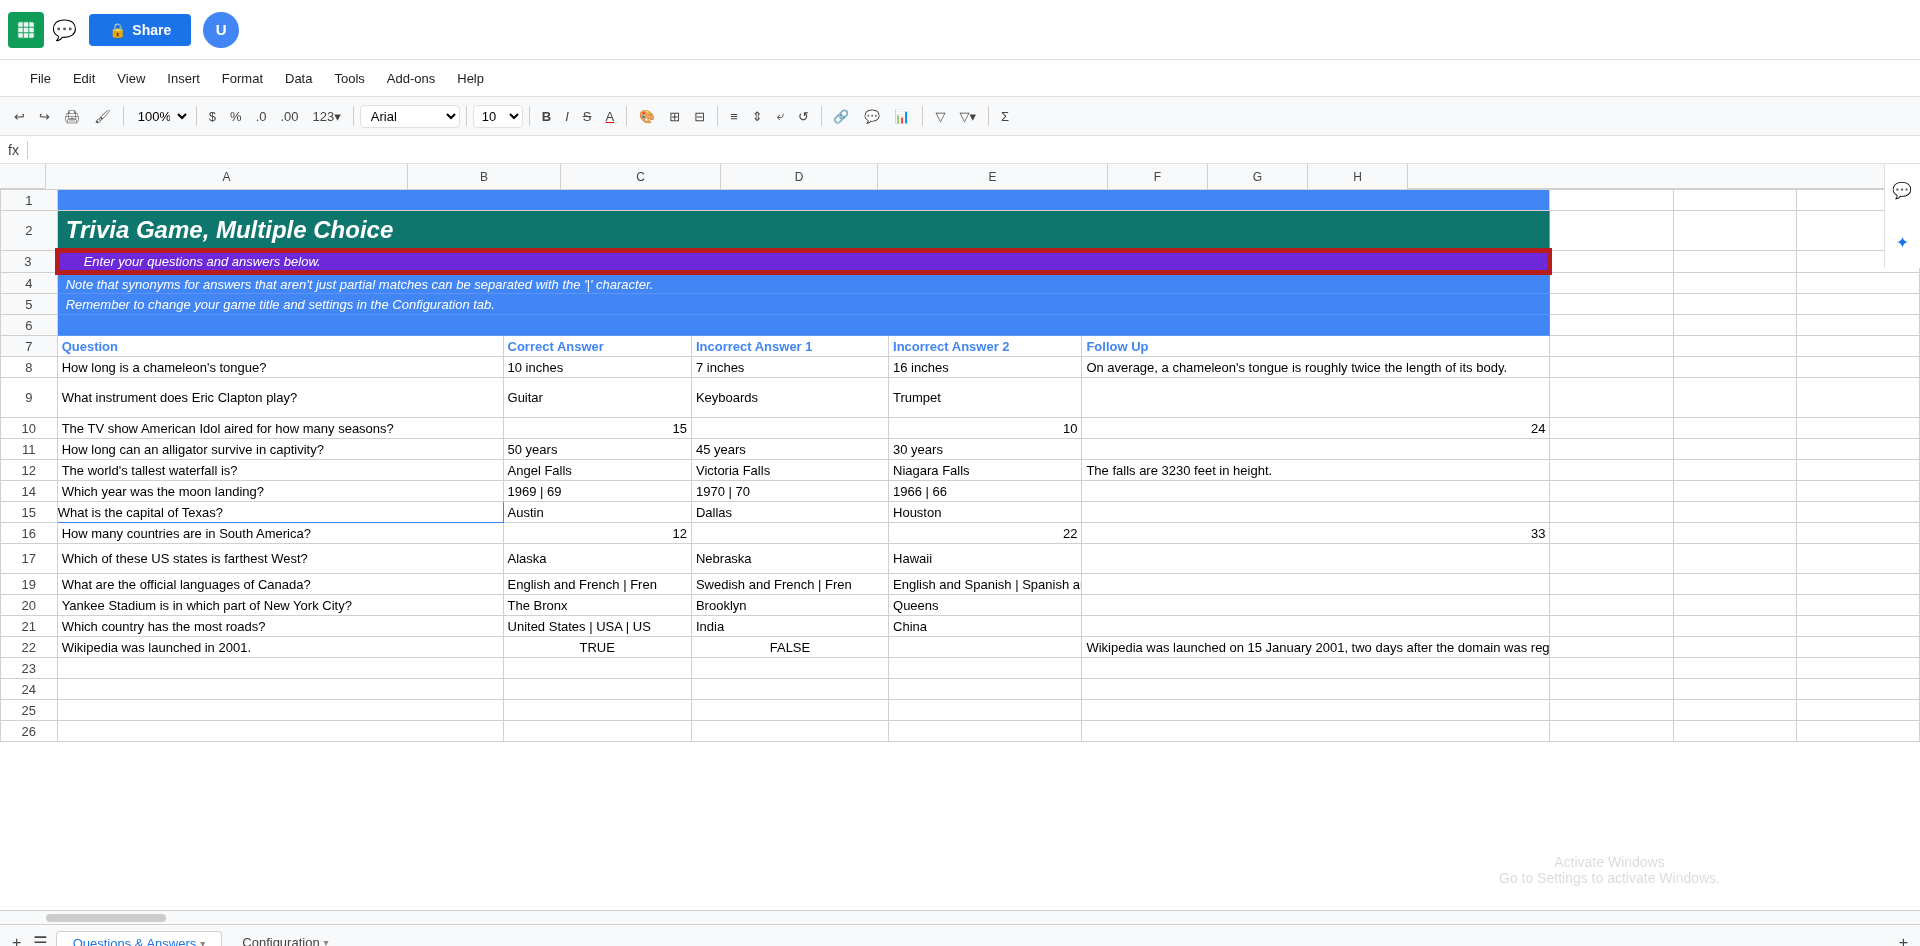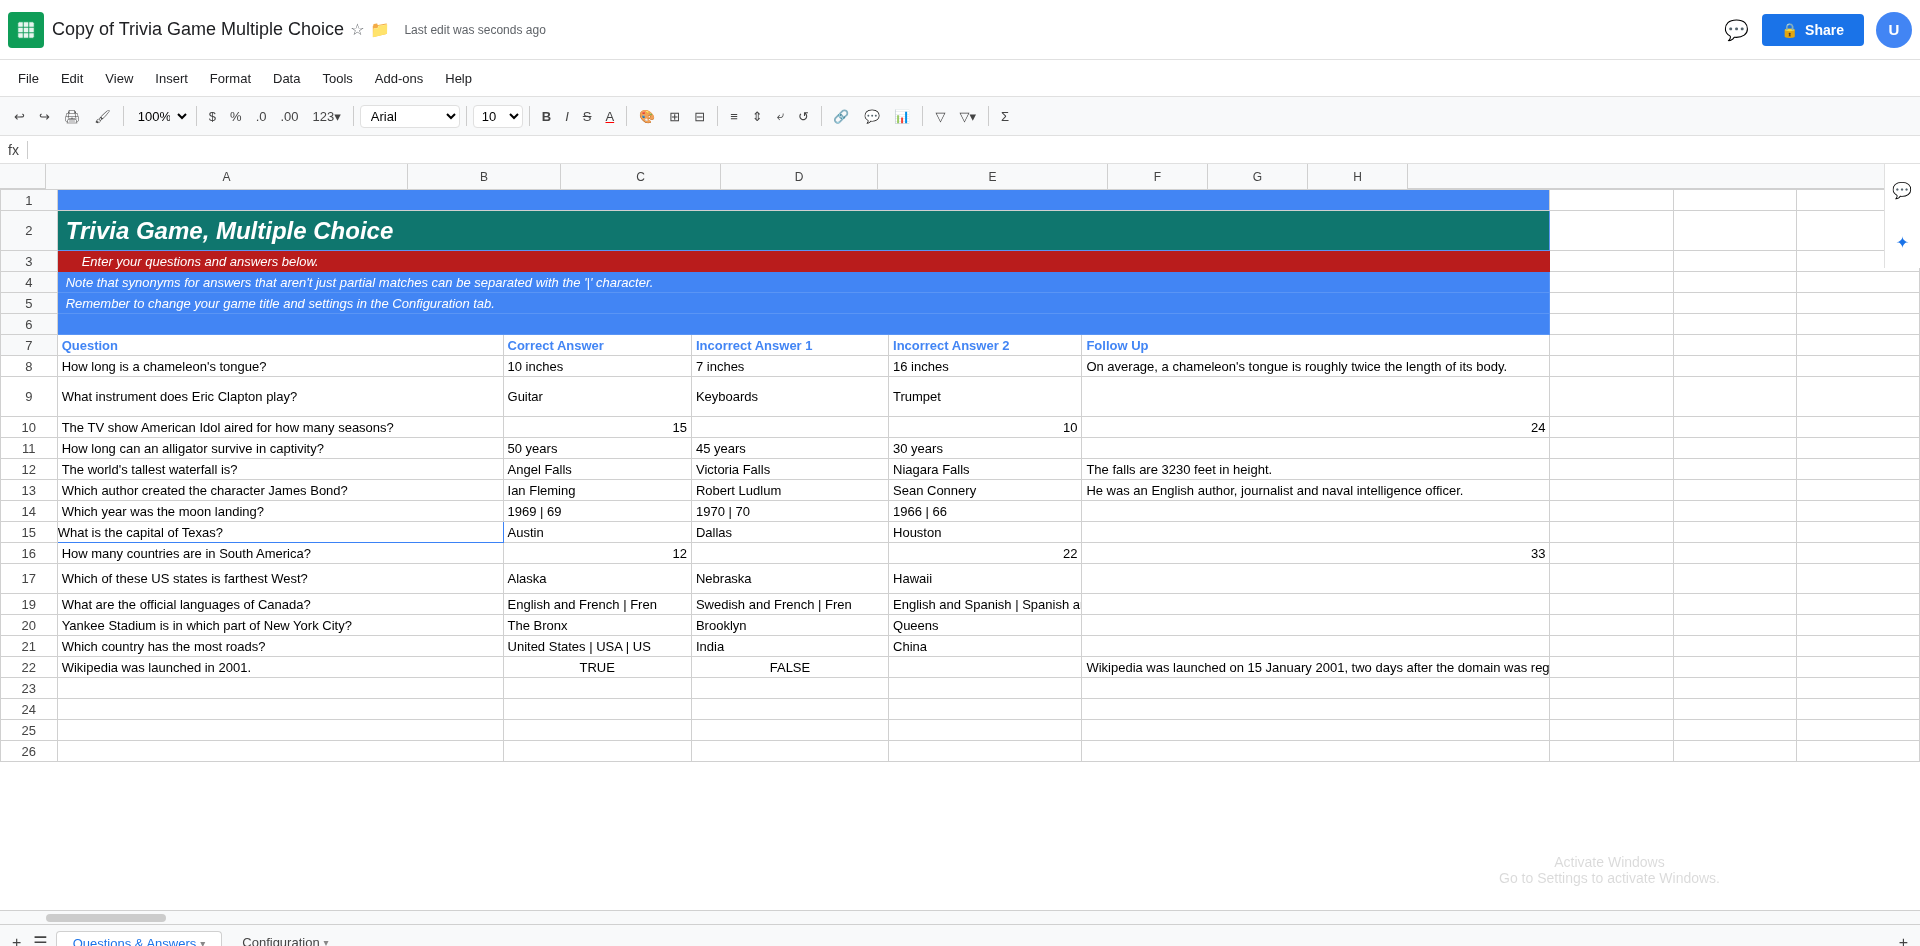--- a/index.html
+++ b/index.html
@@ -38,20 +38,21 @@
     #avatar { width: 36px; height: 36px; border-radius: 50%; background: #4285f4; color: #fff; display: flex; align-items: center; justify-content: center; font-weight: bold; font-size: 15px; }
 
     
     #menu-bar {
       display: flex;
       align-items: center;
       height: 36px;
       padding: 0 8px;
       background: #fff;
       gap: 2px;
+      margin-left: 12px;
     }
     .menu-item {
       padding: 4px 10px;
       font-size: 13px;
       color: #202124;
       cursor: pointer;
       border-radius: 4px;
     }
 
     
@@ -224,28 +225,20 @@
 <div id="top-bar">
   <div id="sheets-logo">
     <svg viewBox="0 0 24 24" fill="white">
       <rect x="3" y="3" width="18" height="18" rx="2" fill="white" opacity="0.9"></rect>
       <rect x="3" y="3" width="18" height="18" rx="2" fill="none" stroke="#0f9d58" stroke-width="1"></rect>
       <line x1="3" y1="9" x2="21" y2="9" stroke="#0f9d58" stroke-width="1"></line>
       <line x1="3" y1="15" x2="21" y2="15" stroke="#0f9d58" stroke-width="1"></line>
       <line x1="9" y1="3" x2="9" y2="21" stroke="#0f9d58" stroke-width="1"></line>
       <line x1="15" y1="3" x2="15" y2="21" stroke="#0f9d58" stroke-width="1"></line>
     </svg>
-  </div>
-  <div id="doc-title-area">
-    <div id="doc-title-row">
-      <span id="doc-title">Copy of Trivia Game Multiple Choice</span>
-      <span class="title-icon">☆</span>
-      <span class="title-icon">📁</span>
-      <span id="last-edit">Last edit was seconds ago</span>
-    </div>
   </div>
   <div id="right-toolbar">
     <button id="comment-btn">💬</button>
     <button id="share-btn">
       <span>🔒</span>
       <span>Share</span>
     </button>
     <div id="avatar">U</div>
   </div>
 </div>
@@ -365,21 +358,21 @@
         <td colspan="5" style="background:#0f766e; border:1px solid #5a95f5; padding:2px 8px;">
           <span style="font-size:24px; font-weight:bold; color:#fff; font-style:italic;">Trivia Game, Multiple Choice</span>
         </td>
         <td style="border:1px solid #d0d0d0;"></td>
         <td style="border:1px solid #d0d0d0;"></td>
         <td style="border:1px solid #d0d0d0;"></td>
       </tr>
 
       <tr>
         <td class="row-num">3</td>
-        <td colspan="5" style="background:#b91c1c; border:1px solid #b91c1c; padding:1px 24px;">
+        <td colspan="5" style="background:#6d28d9; border:5px solid #b91c1c; padding:1px 24px;">
           <span style="color:#fff; font-style:italic; font-size:13px;">Enter your questions and answers below.</span>
         </td>
         <td style="border:1px solid #d0d0d0;"></td>
         <td style="border:1px solid #d0d0d0;"></td>
         <td style="border:1px solid #d0d0d0;"></td>
       </tr>
 
       <tr>
         <td class="row-num">4</td>
         <td colspan="5" style="background:#4285f4; border:1px solid #5a95f5; padding:1px 8px;">
@@ -483,31 +476,20 @@
         <td style="border:1px solid #d0d0d0; padding:1px 4px;">The world's tallest waterfall is?</td>
         <td style="border:1px solid #d0d0d0; padding:1px 4px;">Angel Falls</td>
         <td style="border:1px solid #d0d0d0; padding:1px 4px;">Victoria Falls</td>
         <td style="border:1px solid #d0d0d0; padding:1px 4px;">Niagara Falls</td>
         <td style="border:1px solid #d0d0d0; padding:1px 4px;">The falls are 3230 feet in height.</td>
         <td style="border:1px solid #d0d0d0;"></td>
         <td style="border:1px solid #d0d0d0;"></td>
         <td style="border:1px solid #d0d0d0;"></td>
       </tr>
 
-      <tr class="data-row">
-        <td class="row-num">13</td>
-        <td style="border:1px solid #d0d0d0; padding:1px 4px;">Which author created the character James Bond?</td>
-        <td style="border:1px solid #d0d0d0; padding:1px 4px;">Ian Fleming</td>
-        <td style="border:1px solid #d0d0d0; padding:1px 4px;">Robert Ludlum</td>
-        <td style="border:1px solid #d0d0d0; padding:1px 4px;">Sean Connery</td>
-        <td style="border:1px solid #d0d0d0; padding:1px 4px;">He was an English author, journalist and naval intelligence officer.</td>
-        <td style="border:1px solid #d0d0d0;"></td>
-        <td style="border:1px solid #d0d0d0;"></td>
-        <td style="border:1px solid #d0d0d0;"></td>
-      </tr>
 
       <tr class="data-row">
         <td class="row-num">14</td>
         <td style="border:1px solid #d0d0d0; padding:1px 4px;">Which year was the moon landing?</td>
         <td style="border:1px solid #d0d0d0; padding:1px 4px;">1969 | 69</td>
         <td style="border:1px solid #d0d0d0; padding:1px 4px;">1970 | 70</td>
         <td style="border:1px solid #d0d0d0; padding:1px 4px;">1966 | 66</td>
         <td style="border:1px solid #d0d0d0; padding:1px 4px;"></td>
         <td style="border:1px solid #d0d0d0;"></td>
         <td style="border:1px solid #d0d0d0;"></td>

